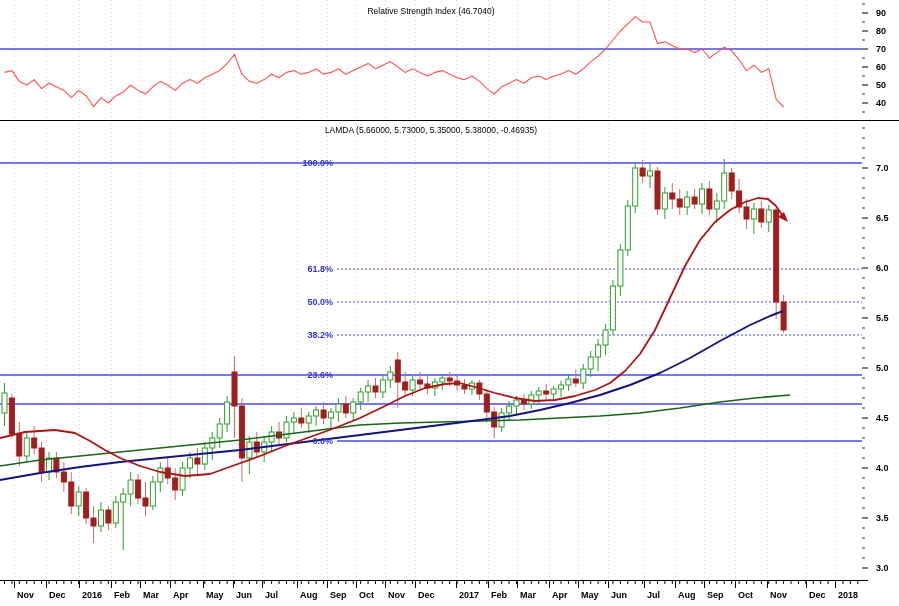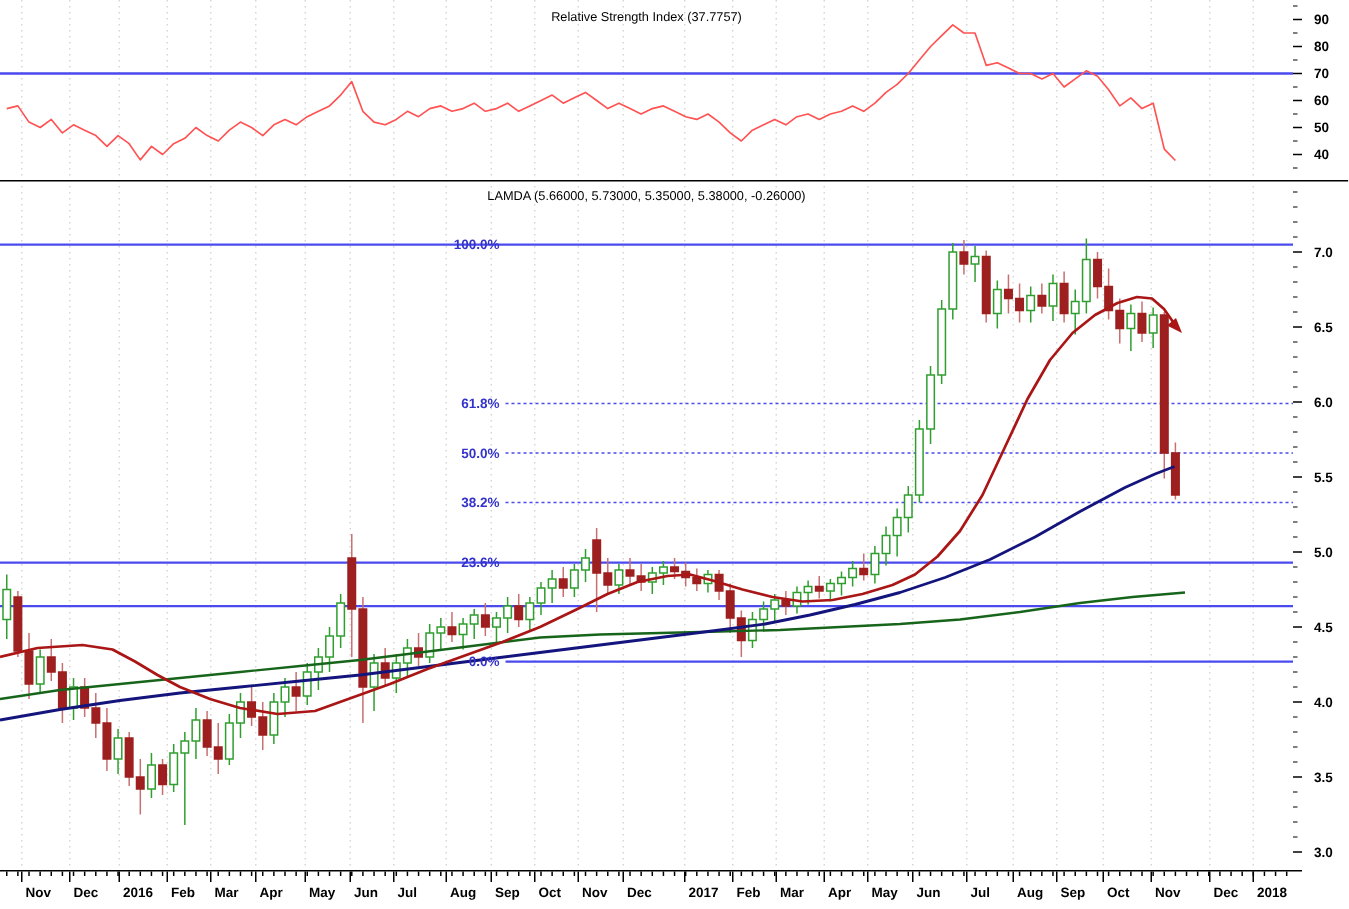--- a/index.html
+++ b/index.html
@@ -515,18 +515,18 @@
       <line x1="835.5" y1="581" x2="835.5" y2="588" stroke="#000000" stroke-width="1"></line>
       <text x="838" y="598" fill="#000000" text-anchor="start" font-size="9" font-weight="bold" font-family="&quot;Liberation Sans&quot;, sans-serif">2018</text>
       <text x="333" y="166.00000000000003" fill="#3333cc" text-anchor="end" font-size="9" font-weight="bold" font-family="&quot;Liberation Sans&quot;, sans-serif">100.0%</text>
       <text x="333" y="272" fill="#3333cc" text-anchor="end" font-size="9" font-weight="bold" font-family="&quot;Liberation Sans&quot;, sans-serif">61.8%</text>
       <text x="333" y="305" fill="#3333cc" text-anchor="end" font-size="9" font-weight="bold" font-family="&quot;Liberation Sans&quot;, sans-serif">50.0%</text>
       <text x="333" y="338" fill="#3333cc" text-anchor="end" font-size="9" font-weight="bold" font-family="&quot;Liberation Sans&quot;, sans-serif">38.2%</text>
       <text x="333" y="378" fill="#3333cc" text-anchor="end" font-size="9" font-weight="bold" font-family="&quot;Liberation Sans&quot;, sans-serif">23.6%</text>
       <text x="333" y="444.00000000000006" fill="#3333cc" text-anchor="end" font-size="9" font-weight="bold" font-family="&quot;Liberation Sans&quot;, sans-serif">0.0%</text>
     </svg>
   <div class="panel rsi">
-    <div class="ptitle">Relative Strength Index (37.7757)</div>
+    <div class="ptitle">Relative Strength Index (46.7040)</div>
   </div>
   <div class="panel price">
-    <div class="ptitle">LAMDA (5.66000, 5.73000, 5.35000, 5.38000, -0.26000)</div>
+    <div class="ptitle">LAMDA (5.66000, 5.73000, 5.35000, 5.38000, -0.46935)</div>
   </div>
 </div>
 
 </body></html>

